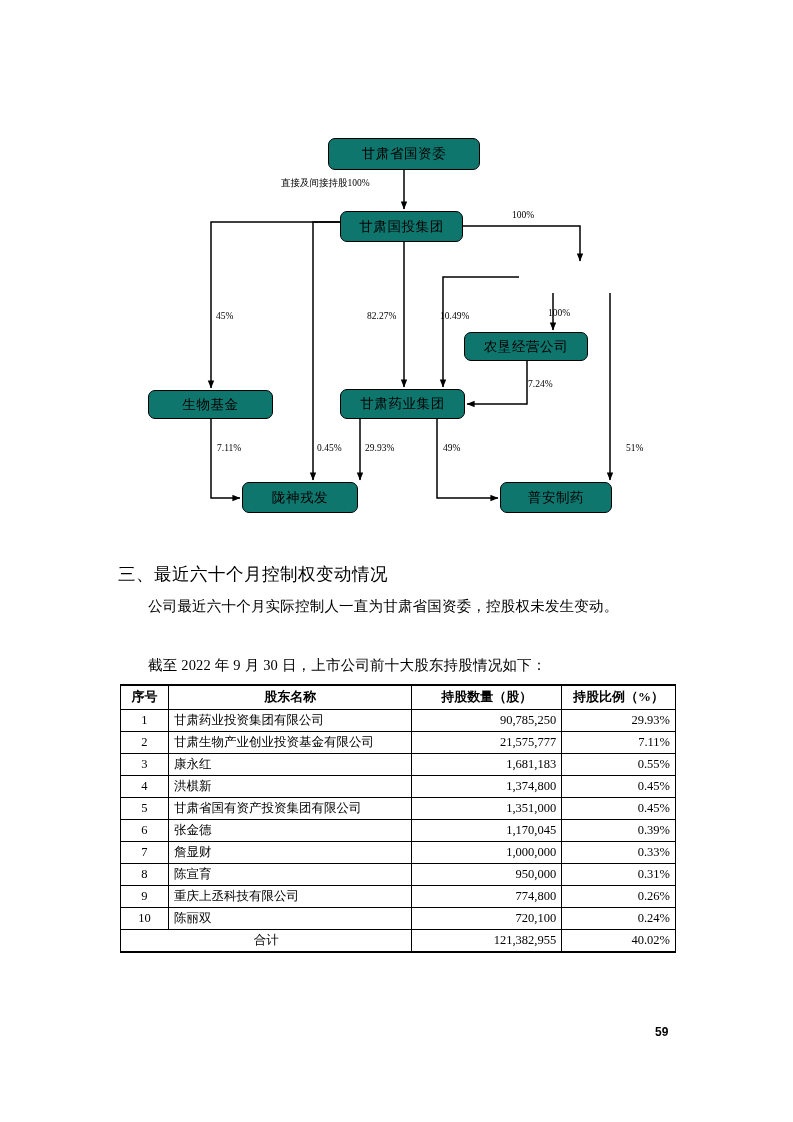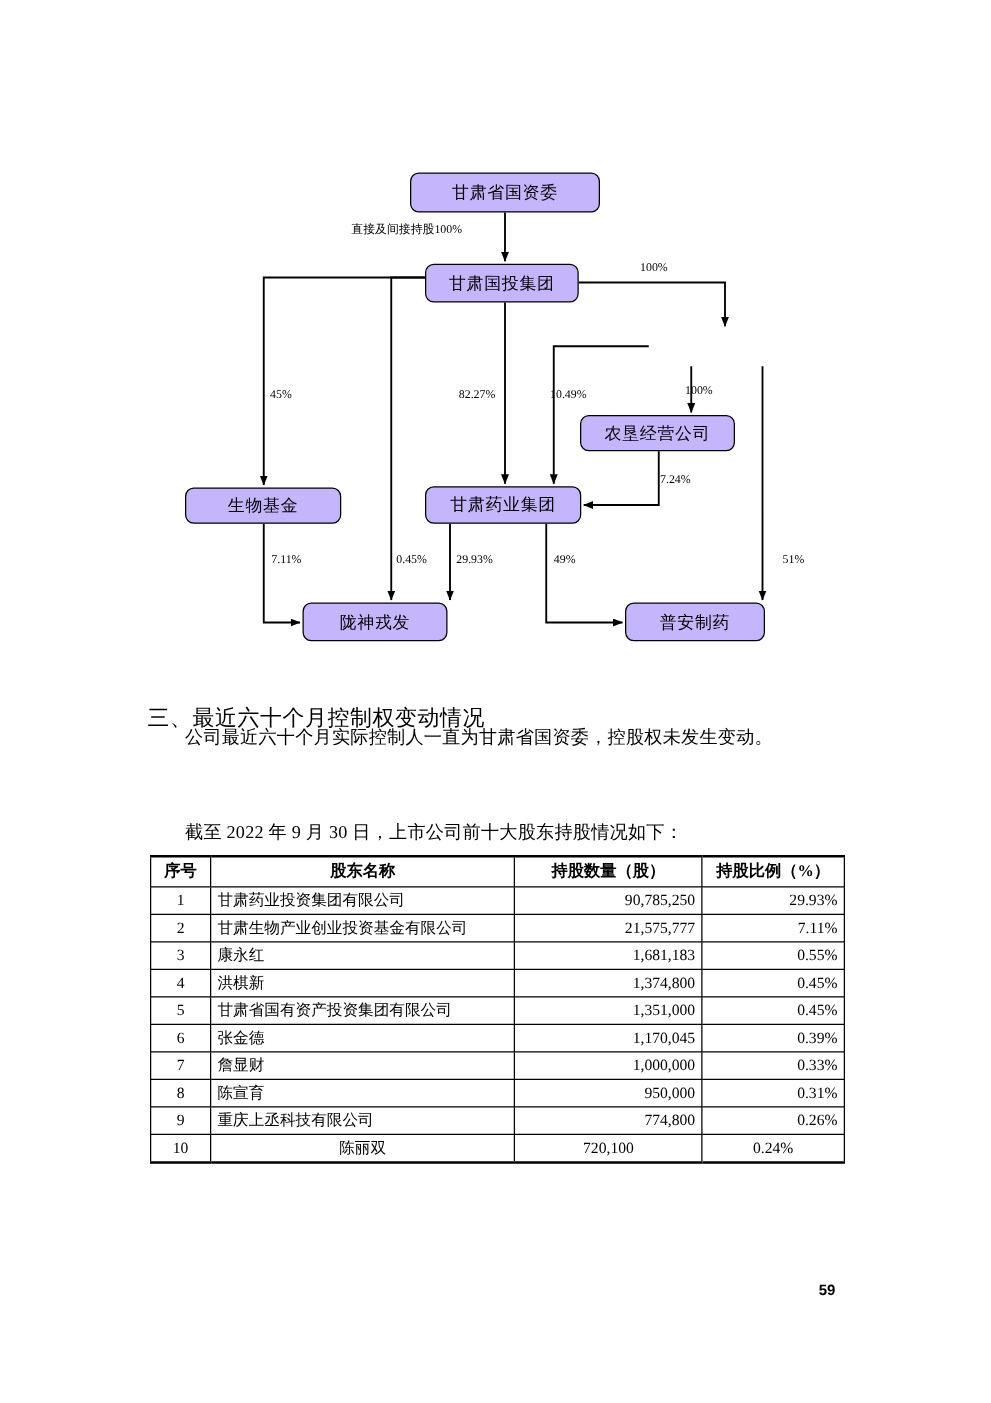--- a/index.html
+++ b/index.html
@@ -26,21 +26,21 @@
   }
   #org-chart svg {
     position: absolute;
     left: 0;
     top: 0;
   }
   .node-box {
     position: absolute;
     border: 1.6px solid #000;
     border-radius: 7px;
-    background: #c4b5fd;
+    background: #0f766e;
     display: flex;
     align-items: center;
     justify-content: center;
     font-family: Liberation Mono, monospace;
     font-size: 13.5px;
     letter-spacing: 0.6px;
     white-space: nowrap;
     box-sizing: border-box;
   }
   .edge-label {
@@ -62,21 +62,21 @@
     letter-spacing: 0.5px;
     white-space: nowrap;
   }
   .para {
     position: absolute;
     font-family: "Liberation Serif", "DejaVu Serif", serif;
     font-size: 14.5px;
     letter-spacing: 0.2px;
     white-space: nowrap;
   }
-  #para-1 { left: 148px; top: 580px; }
+  #para-1 { left: 148px; top: 597px; }
   #para-2 { left: 148px; top: 656px; }
 
   
   #shareholder-table {
     position: absolute;
     left: 120px;
     top: 684px;
     width: 556px;
     border-collapse: collapse;
     font-family: "Liberation Serif", "DejaVu Serif", serif;
@@ -264,16 +264,21 @@
         <td class="col-name">重庆上丞科技有限公司</td>
         <td class="col-num">774,800</td>
         <td class="col-pct">0.26%</td>
       </tr>
       <tr>
         <td class="col-idx">10</td>
         <td class="col-name">陈丽双</td>
         <td class="col-num">720,100</td>
         <td class="col-pct">0.24%</td>
       </tr>
+      <tr>
+        <td colspan="2">合计</td>
+        <td class="col-num num">121,382,955</td>
+        <td class="col-pct pct">40.02%</td>
+      </tr>
     </tbody>
 </table>
 
 <div id="page-number">59</div>
 
 </body></html>

